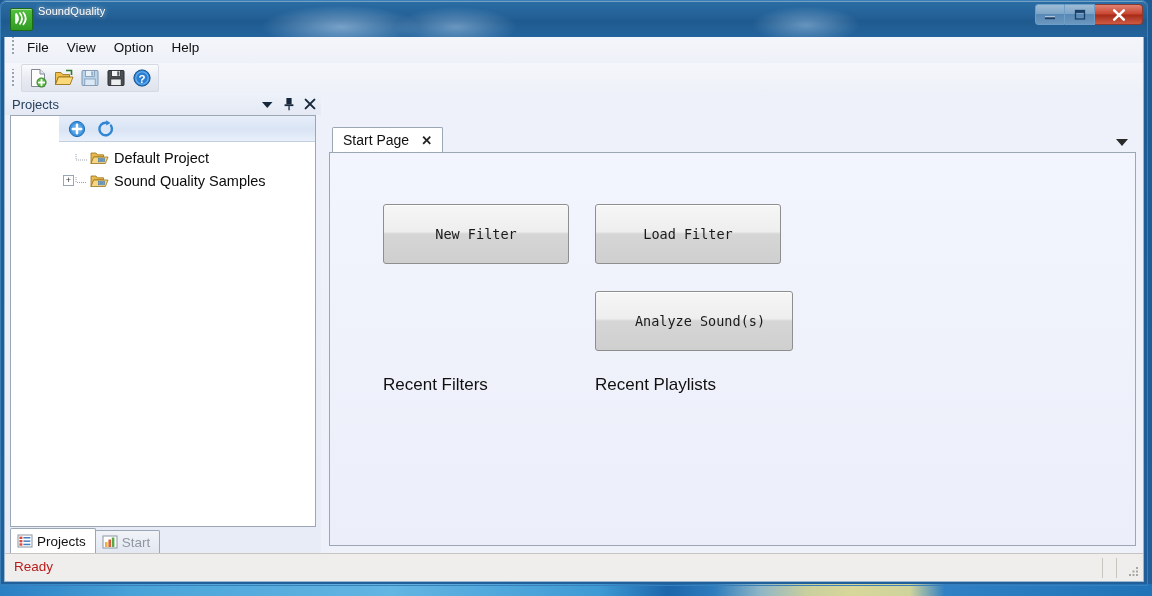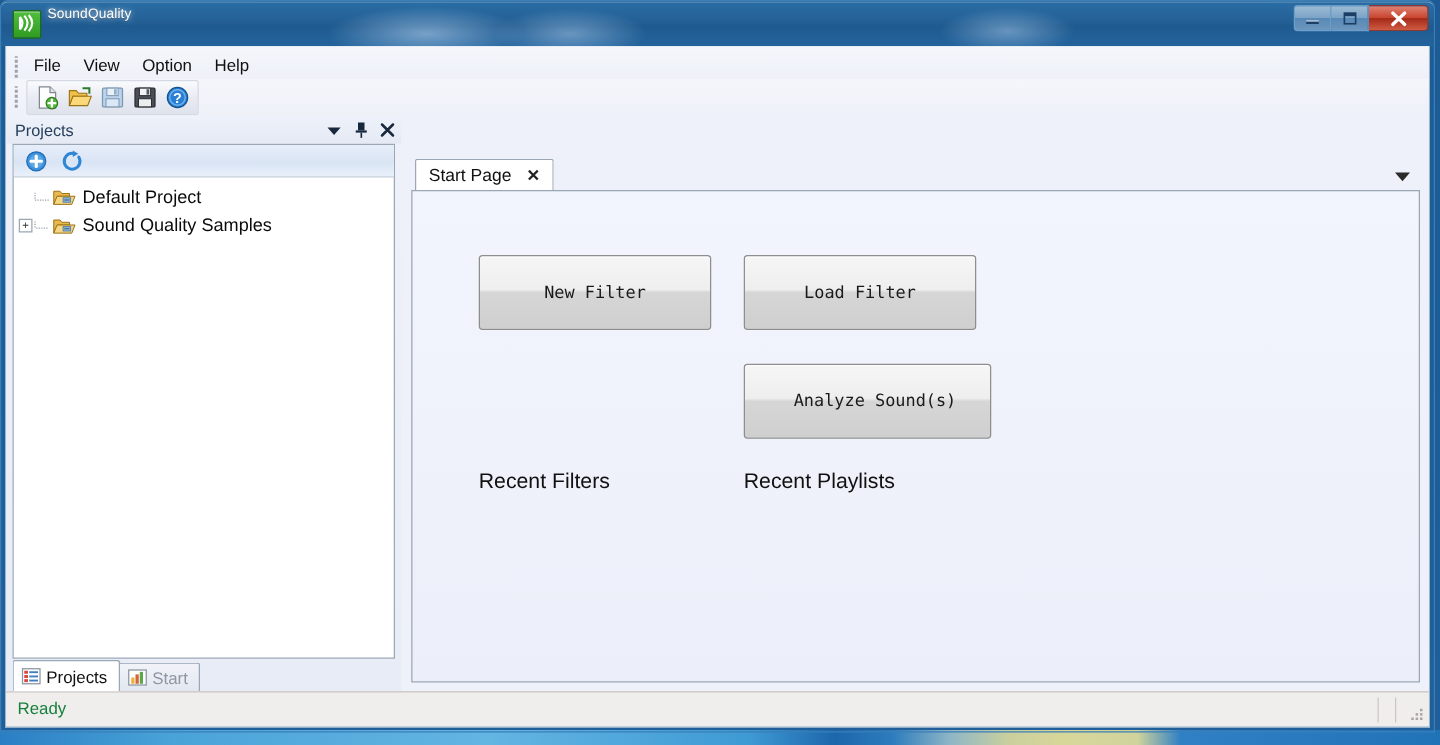--- a/index.html
+++ b/index.html
@@ -85,21 +85,21 @@
     background: #f0f0ee;
     border: 1px solid #9bb7cf;
     border-top: none;
     box-sizing: border-box;
   }
 
   
   #menubar {
     position:absolute; left:0; top:0; right:0; height: 26px;
     background: linear-gradient(180deg,#f4f6fb 0%, #eef1f8 100%);
-    display:flex; align-items:flex-end;
+    display:flex; align-items:flex-start;
   }
   .grip { width:10px; height:18px; margin-left:3px;
           background-image: radial-gradient(#9aa2ad 40%, transparent 42%);
           background-size: 4px 4px; background-position: 3px 2px;
           background-repeat: repeat-y; }
   .menu-item { padding: 3px 9px; font-size: 13.5px; color:#101010; cursor: default; }
 
   
   #toolbar {
     position:absolute; left:0; top:26px; right:0; height: 30px;
@@ -123,21 +123,21 @@
     position:relative; height: 22px;
     background: linear-gradient(180deg,#eef2fa 0%,#e4e9f4 100%);
     display:flex; align-items:center;
   }
   #dock-title { font-size:13px; color:#27405e; margin-left:7px; }
   #dock-btns { position:absolute; right:4px; top:0; height:22px; display:flex; align-items:center; gap:6px; }
   .dockbtn { width:15px; height:15px; display:flex; align-items:center; justify-content:center; }
 
   #tree-wrap {
     position:absolute; left:5px; right:5px; top:22px; bottom: 26px;
-    background:#ffffff; border:1px solid #9ba7b5; box-sizing:border-box;
+    background:#ffffff; border:1px solid #9ba7b5; box-sizing:border-box;padding-left:48px;
   }
   #tree-toolbar {
     height:25px; background: linear-gradient(180deg,#e7eefa 0%,#d9e4f4 55%,#e9f0fb 100%);
     border-bottom:1px solid #c3cede; display:flex; align-items:center; padding-left:8px; gap:9px;
   }
   .ttbtn { width:20px; height:20px; display:flex; align-items:center; justify-content:center; }
   #tree { position:relative; padding-top:4px; font-size:14px; color:#111; }
   .tree-row { display:flex; align-items:center; height:23px; padding-left:4px; }
   .expander {
     width:11px; height:11px; border:1px solid #9aa6b4; background:#fff;
@@ -192,21 +192,21 @@
   .recent-label {
     position:absolute; font-size:17px; color:#101010;
   }
 
   
   #statusbar {
     position:absolute; left:0; right:0; bottom:0; height:28px;
     background:#f0eeec; border-top:1px solid #c8c4c0;
     box-sizing:border-box;
   }
-  #status-text { position:absolute; left:9px; top:5px; font-size:13.5px; color:#15803d; }
+  #status-text { position:absolute; left:9px; top:5px; font-size:13.5px; color:#b91c1c; }
   .status-sep { position:absolute; top:4px; width:1px; height:20px; background:#c9c6c2; }
   #grip { position:absolute; right:3px; bottom:2px; width:14px; height:14px; }
 </style>
 </head>
 <body>
 
 <div id="desktop"></div>
 <div id="desktop-bottom"></div>
 
 <div id="window">

